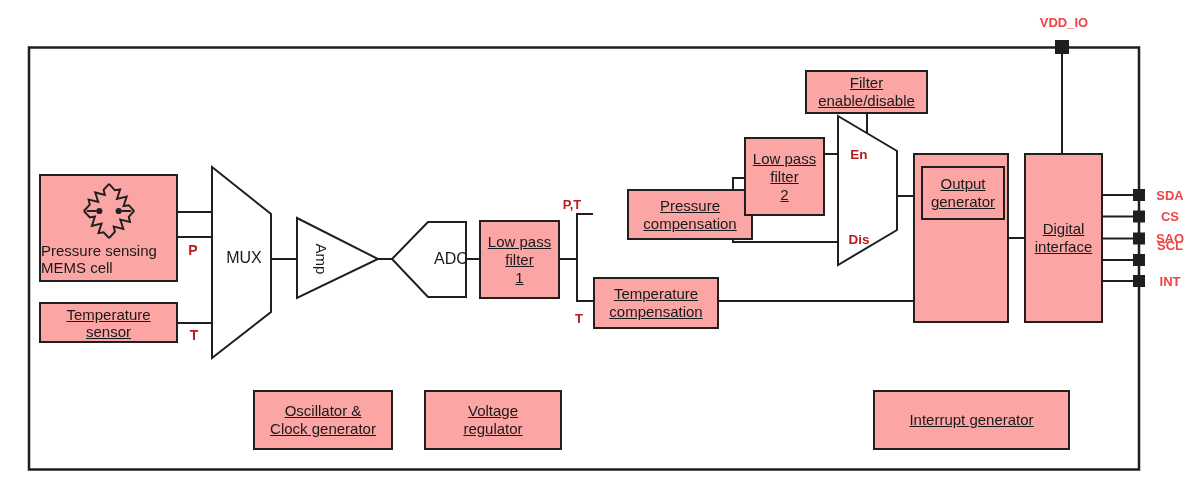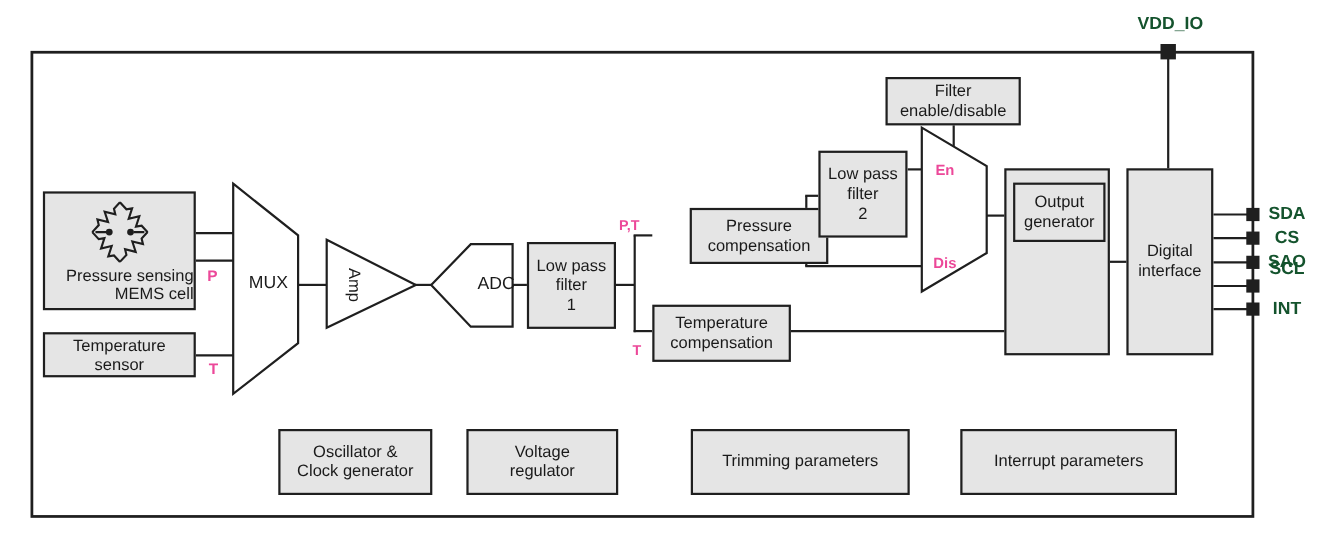--- a/index.html
+++ b/index.html
@@ -2,38 +2,38 @@
 <html><head>
 <meta charset="utf-8">
 <style>
   html,body{margin:0;padding:0;background:#fff;}
   #stage{
     position:relative;width:1200px;height:489px;background:#ffffff;
     font-family:"Liberation Sans",sans-serif;color:#1a1a1a;overflow:hidden;
   }
   #wires{position:absolute;left:0;top:0;width:1200px;height:489px;}
   .box{
-    position:absolute;box-sizing:border-box;border:2px solid #1f1f1f;background:#e5e5e5;
+    position:absolute;box-sizing:border-box;border:2px solid #1f1f1f;background:#fca5a5;
     display:flex;align-items:center;justify-content:center;text-align:center;
-    font-size:15px;line-height:18px;white-space:pre-line;color:#1a1a1a;
+    font-size:15px;line-height:18px;white-space:pre-line;color:#1a1a1a;text-decoration:underline;
   }
   .shape-label{
     position:absolute;display:flex;align-items:center;justify-content:center;
     text-align:center;font-size:15px;color:#1a1a1a;white-space:pre-line;pointer-events:none;
   }
   .sig{
     position:absolute;display:flex;align-items:center;justify-content:center;
-    font-weight:700;font-size:13px;color:#ec4899;white-space:pre;
+    font-weight:700;font-size:13px;color:#b91c1c;white-space:pre;
   }
   .pinlbl{
     position:absolute;width:40px;height:18px;display:flex;align-items:center;justify-content:center;
-    font-weight:700;font-size:16px;color:#14532d;
+    font-weight:700;font-size:13px;color:#ef4444;
   }
   .bridge{position:absolute;left:50%;top:4px;transform:translateX(-50%);}
-  .mems-label{position:absolute;left:0;right:0;bottom:4px;text-align:right;
+  .mems-label{position:absolute;left:0;right:0;bottom:4px;text-align:left;
     font-size:15px;line-height:17px;white-space:pre-line;}
 </style>
 </head>
 <body>
 
 <div id="stage">
 
   <svg id="wires" viewBox="0 0 1200 489" xmlns="http://www.w3.org/2000/svg">
     <defs>
       <path id="res" d="M0 0 H9 L12 -4.5 L17 4.5 L22 -4.5 L27 4.5 L30 0 H38.3" fill="none" stroke="#1f1f1f" stroke-width="2"></path>
@@ -133,22 +133,21 @@
   <div class="box" style="left:921px;top:166px;width:84px;height:54px">Output
 generator</div>
 
   <div class="box" style="left:1024px;top:153px;width:79px;height:170px">Digital
 interface</div>
 
   <div class="box" style="left:253px;top:390px;width:140px;height:60px">Oscillator &amp;
 Clock generator</div>
   <div class="box" style="left:424px;top:390px;width:138px;height:60px">Voltage
 regulator</div>
-  <div class="box" style="left:628px;top:390px;width:199px;height:60px">Trimming parameters</div>
-  <div class="box" style="left:873px;top:390px;width:197px;height:60px">Interrupt parameters</div>
+  <div class="box" style="left:873px;top:390px;width:197px;height:60px">Interrupt generator</div>
 
   <div class="shape-label" style="left:213px;top:247px;width:62px;height:22px;font-size:16px">MUX</div>
   <div class="shape-label" style="left:302px;top:239px;width:40px;height:40px;transform:rotate(90deg)">Amp</div>
   <div class="shape-label" style="left:422px;top:248px;width:58px;height:22px;font-size:16px">ADC</div>
 
   <div class="sig" style="left:184px;top:241px;width:18px;height:18px;font-size:14px">P</div>
   <div class="sig" style="left:185px;top:326px;width:18px;height:18px;font-size:14px">T</div>
   <div class="sig" style="left:558px;top:196px;width:28px;height:16px">P,T</div>
   <div class="sig" style="left:570px;top:310px;width:18px;height:16px">T</div>
   <div class="sig" style="left:845px;top:145px;width:28px;height:18px;font-size:13.5px">En</div>

